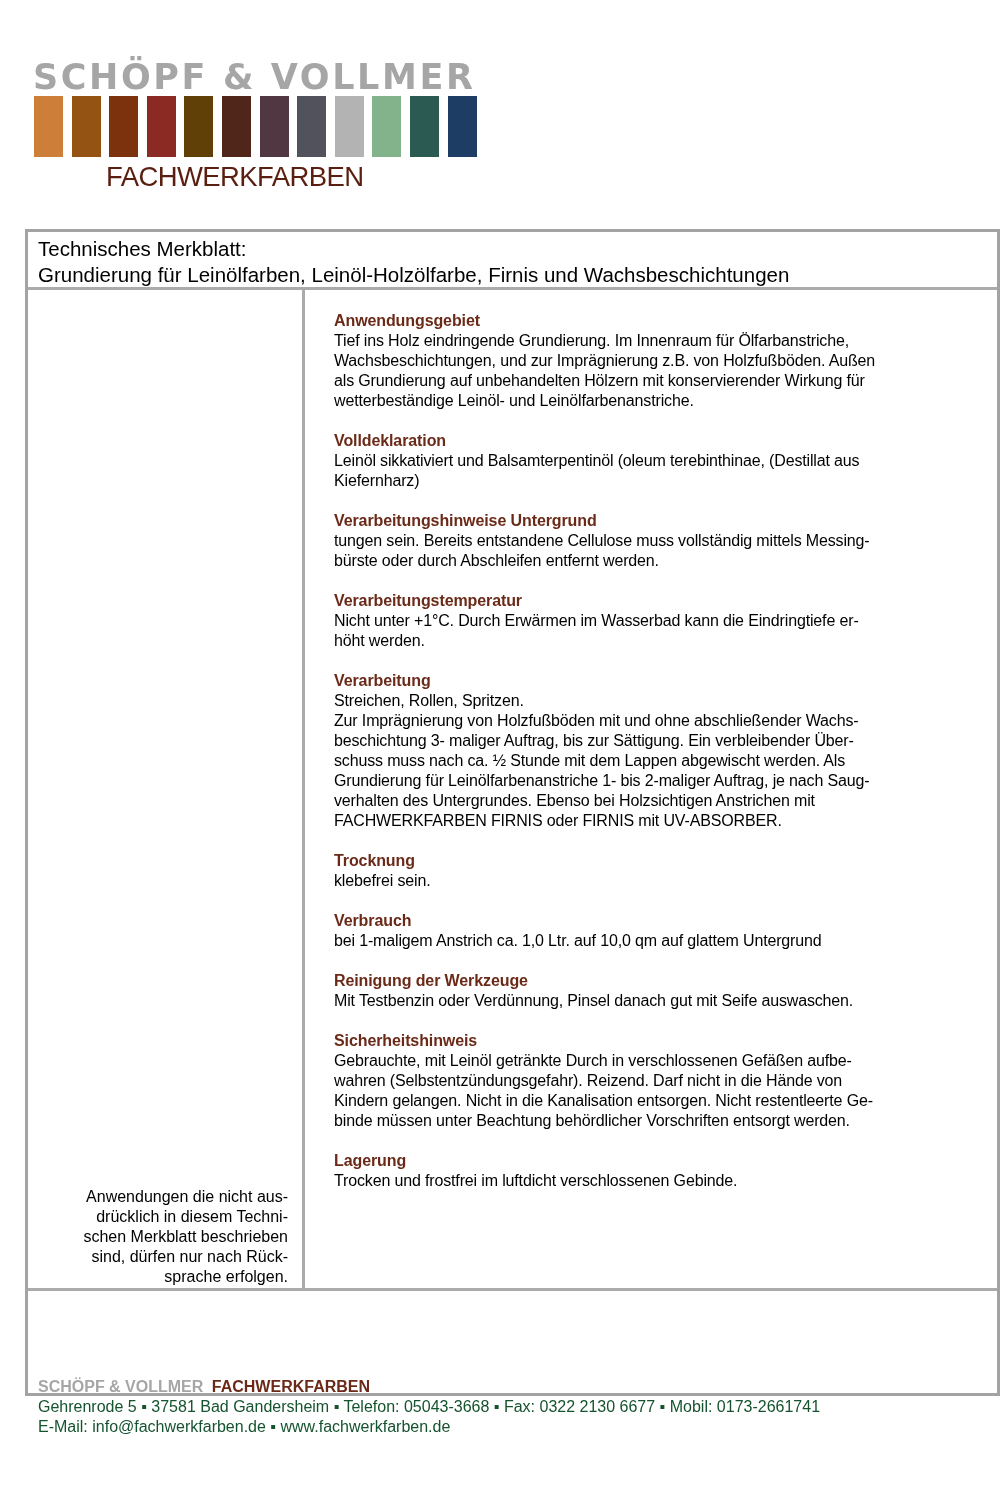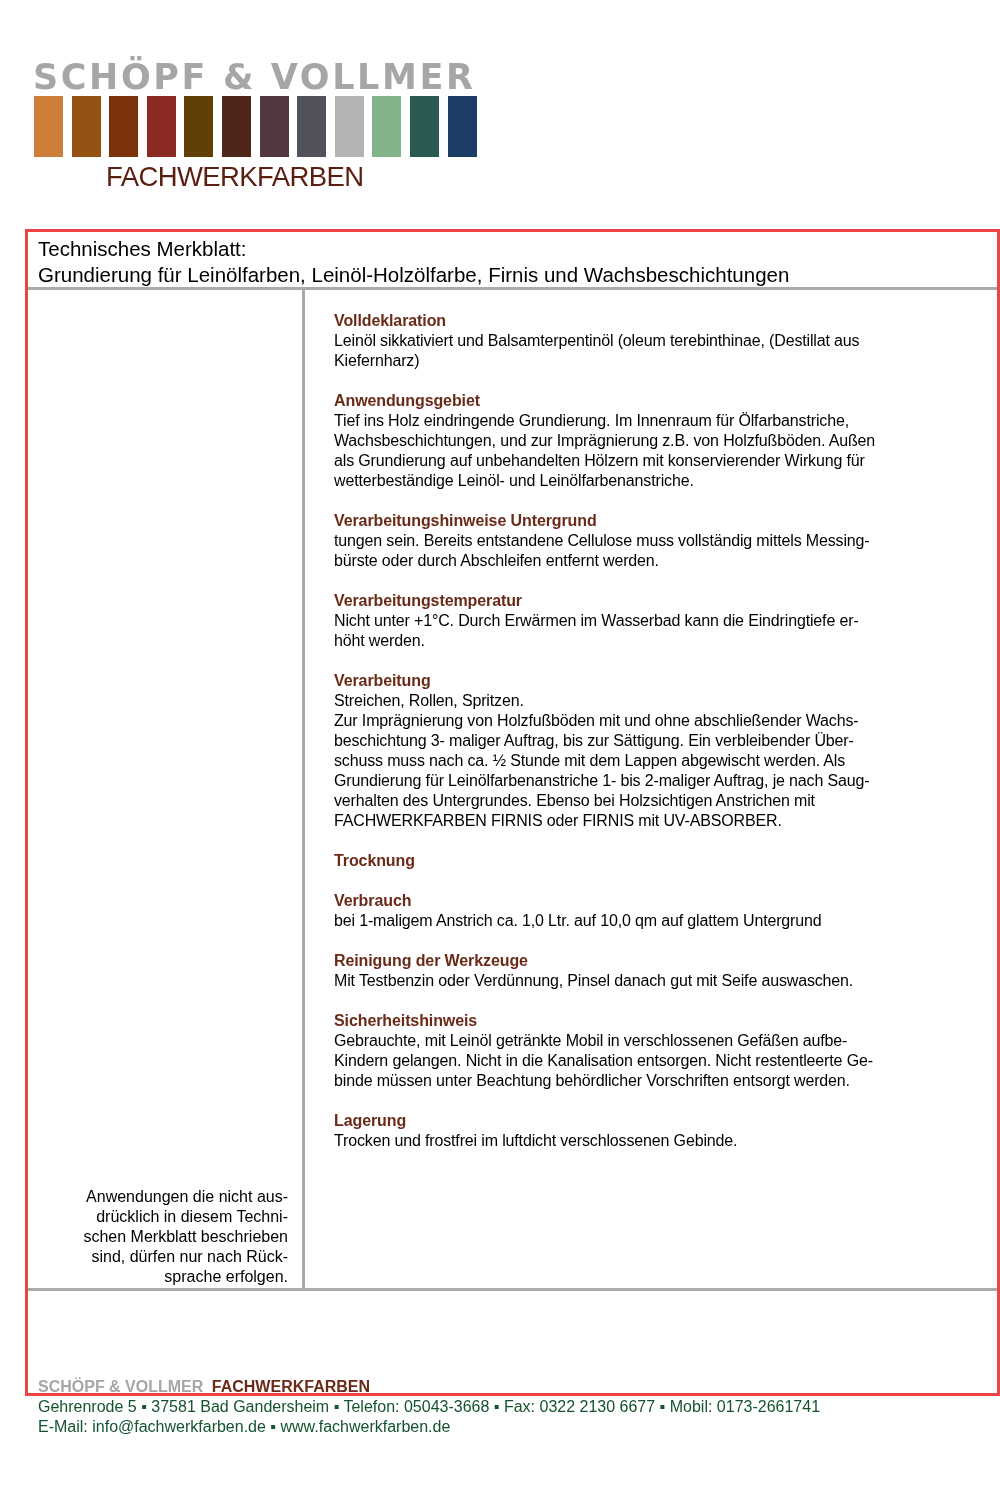--- a/index.html
+++ b/index.html
@@ -18,21 +18,21 @@
     .swatch { position: absolute; top: 0; width: 29px; height: 61px; }
     .logo-sub {
       position: absolute; left: 106px; top: 162px;
       font-family: "Liberation Sans", sans-serif; font-size: 27.5px; line-height: 30px;
       color: #5a1f10; letter-spacing: -0.6px; white-space: nowrap;
     }
 
     
     .sheet {
       position: absolute; left: 25px; top: 229px; width: 975px; height: 1167px;
-      border: 3px solid #ef4444; border-right-width: 3px;
+      border: 3px solid #a3a3a3; border-right-width: 3px;
     }
     .sheet-header {
       position: absolute; left: 0; top: 0; width: 100%; height: 58px;
       border-bottom: 3px solid #ababab;
     }
     .title-line {
       position: absolute; left: 10px;
       font-size: 20.5px; line-height: 26px; white-space: nowrap; color: #000;
     }
     .title-line.l1 { top: 4px; }
@@ -115,33 +115,33 @@
         <span class="nl" style="display:block">Anwendungen die nicht aus-</span>
         <span class="nl" style="display:block">drücklich in diesem Techni-</span>
         <span class="nl" style="display:block">schen Merkblatt beschrieben</span>
         <span class="nl" style="display:block">sind, dürfen nur nach Rück-</span>
         <span class="nl" style="display:block">sprache erfolgen.</span>
       </div>
     </div>
 
     <div class="col-right" id="sections">
         <div class="section">
-          <h3>Volldeklaration</h3>
-          <p>
-            <span class="line">Leinöl sikkativiert und Balsamterpentinöl (oleum terebinthinae, (Destillat aus</span>
-            <span class="line">Kiefernharz)</span>
-          </p>
-        </div>
-        <div class="section">
           <h3>Anwendungsgebiet</h3>
           <p>
             <span class="line">Tief ins Holz eindringende Grundierung. Im Innenraum für Ölfarbanstriche,</span>
             <span class="line">Wachsbeschichtungen, und zur Imprägnierung z.B. von Holzfußböden. Außen</span>
             <span class="line">als Grundierung auf unbehandelten Hölzern mit konservierender Wirkung  für</span>
             <span class="line">wetterbeständige Leinöl- und Leinölfarbenanstriche.</span>
+          </p>
+        </div>
+        <div class="section">
+          <h3>Volldeklaration</h3>
+          <p>
+            <span class="line">Leinöl sikkativiert und Balsamterpentinöl (oleum terebinthinae, (Destillat aus</span>
+            <span class="line">Kiefernharz)</span>
           </p>
         </div>
         <div class="section">
           <h3>Verarbeitungshinweise Untergrund</h3>
           <p>
             <span class="line">tungen sein. Bereits entstandene Cellulose muss vollständig mittels Messing-</span>
             <span class="line">bürste oder durch Abschleifen entfernt werden.</span>
           </p>
         </div>
         <div class="section">
@@ -159,38 +159,40 @@
             <span class="line">beschichtung 3- maliger Auftrag, bis zur Sättigung. Ein verbleibender Über-</span>
             <span class="line">schuss muss nach ca. ½ Stunde mit dem Lappen abgewischt werden. Als</span>
             <span class="line">Grundierung für Leinölfarbenanstriche 1- bis 2-maliger Auftrag, je nach Saug-</span>
             <span class="line">verhalten des Untergrundes. Ebenso bei Holzsichtigen Anstrichen mit</span>
             <span class="line">FACHWERKFARBEN FIRNIS oder FIRNIS mit UV-ABSORBER.</span>
           </p>
         </div>
         <div class="section">
           <h3>Trocknung</h3>
           <p>
+            <span class="line">klebefrei sein.</span>
           </p>
         </div>
         <div class="section">
           <h3>Verbrauch</h3>
           <p>
             <span class="line">bei 1-maligem Anstrich ca. 1,0 Ltr. auf 10,0 qm auf glattem Untergrund</span>
           </p>
         </div>
         <div class="section">
           <h3>Reinigung der Werkzeuge</h3>
           <p>
             <span class="line">Mit Testbenzin oder Verdünnung, Pinsel danach gut mit Seife auswaschen.</span>
           </p>
         </div>
         <div class="section">
           <h3>Sicherheitshinweis</h3>
           <p>
-            <span class="line">Gebrauchte, mit Leinöl getränkte Mobil in verschlossenen Gefäßen aufbe-</span>
+            <span class="line">Gebrauchte, mit Leinöl getränkte Durch in verschlossenen Gefäßen aufbe-</span>
+            <span class="line">wahren (Selbstentzündungsgefahr). Reizend. Darf nicht in die Hände von</span>
             <span class="line">Kindern gelangen. Nicht in die Kanalisation entsorgen. Nicht restentleerte Ge-</span>
             <span class="line">binde müssen unter Beachtung behördlicher Vorschriften entsorgt werden.</span>
           </p>
         </div>
         <div class="section">
           <h3>Lagerung</h3>
           <p>
             <span class="line">Trocken und frostfrei im luftdicht verschlossenen Gebinde.</span>
           </p>
         </div>

